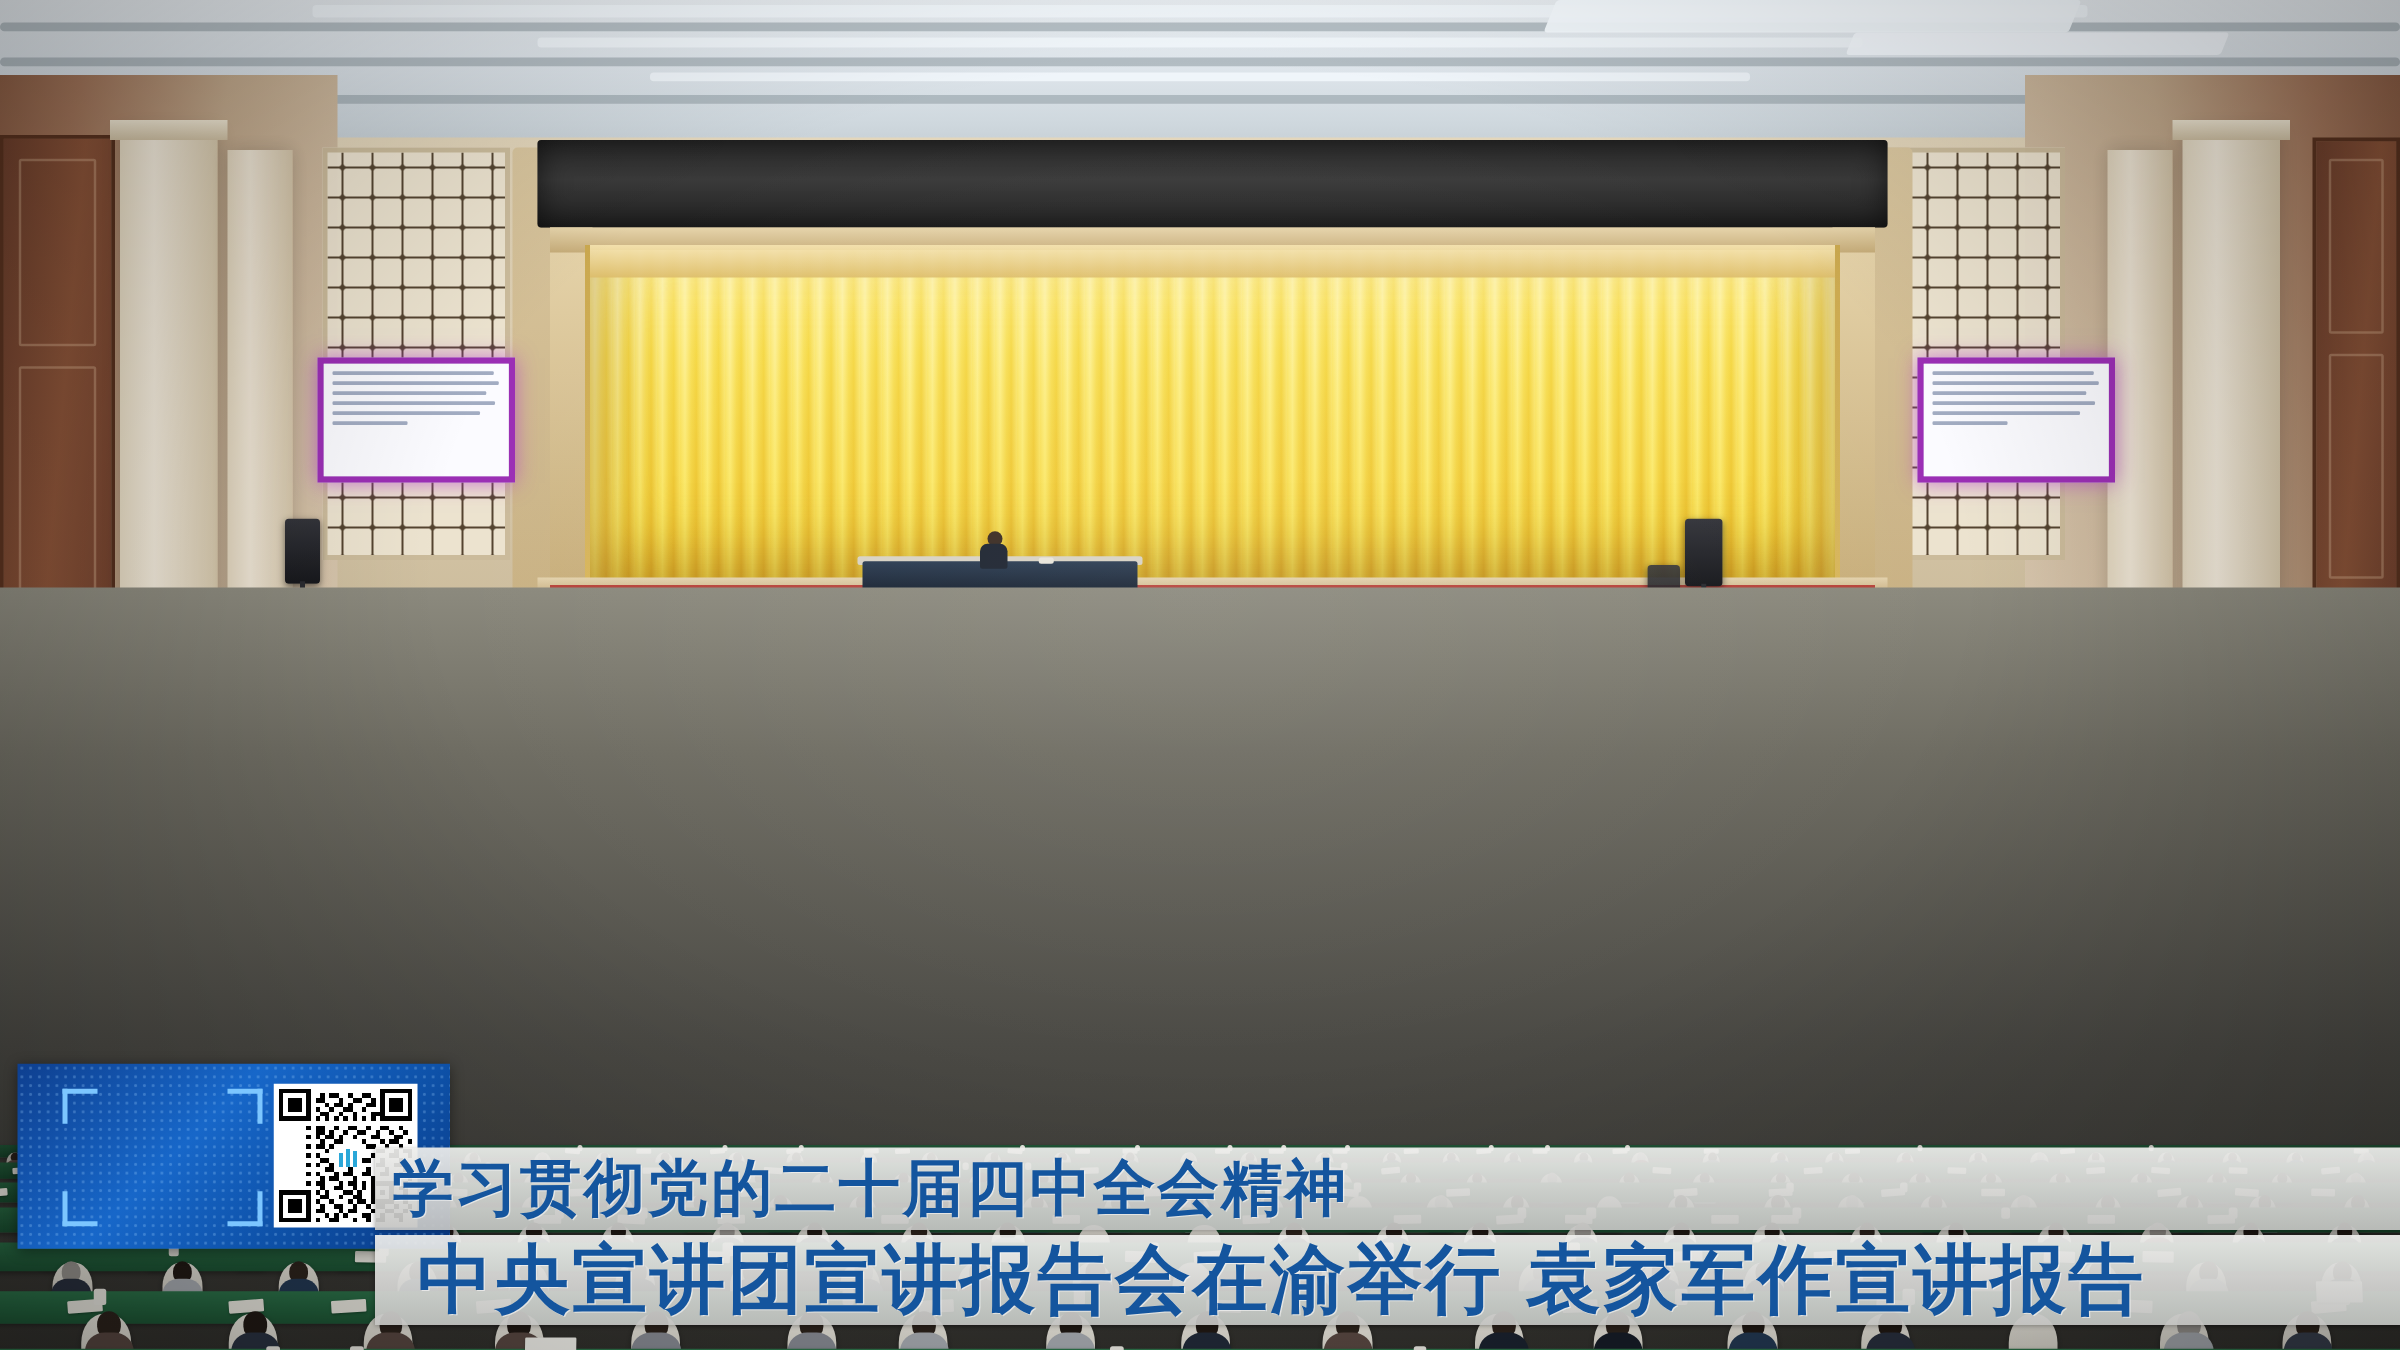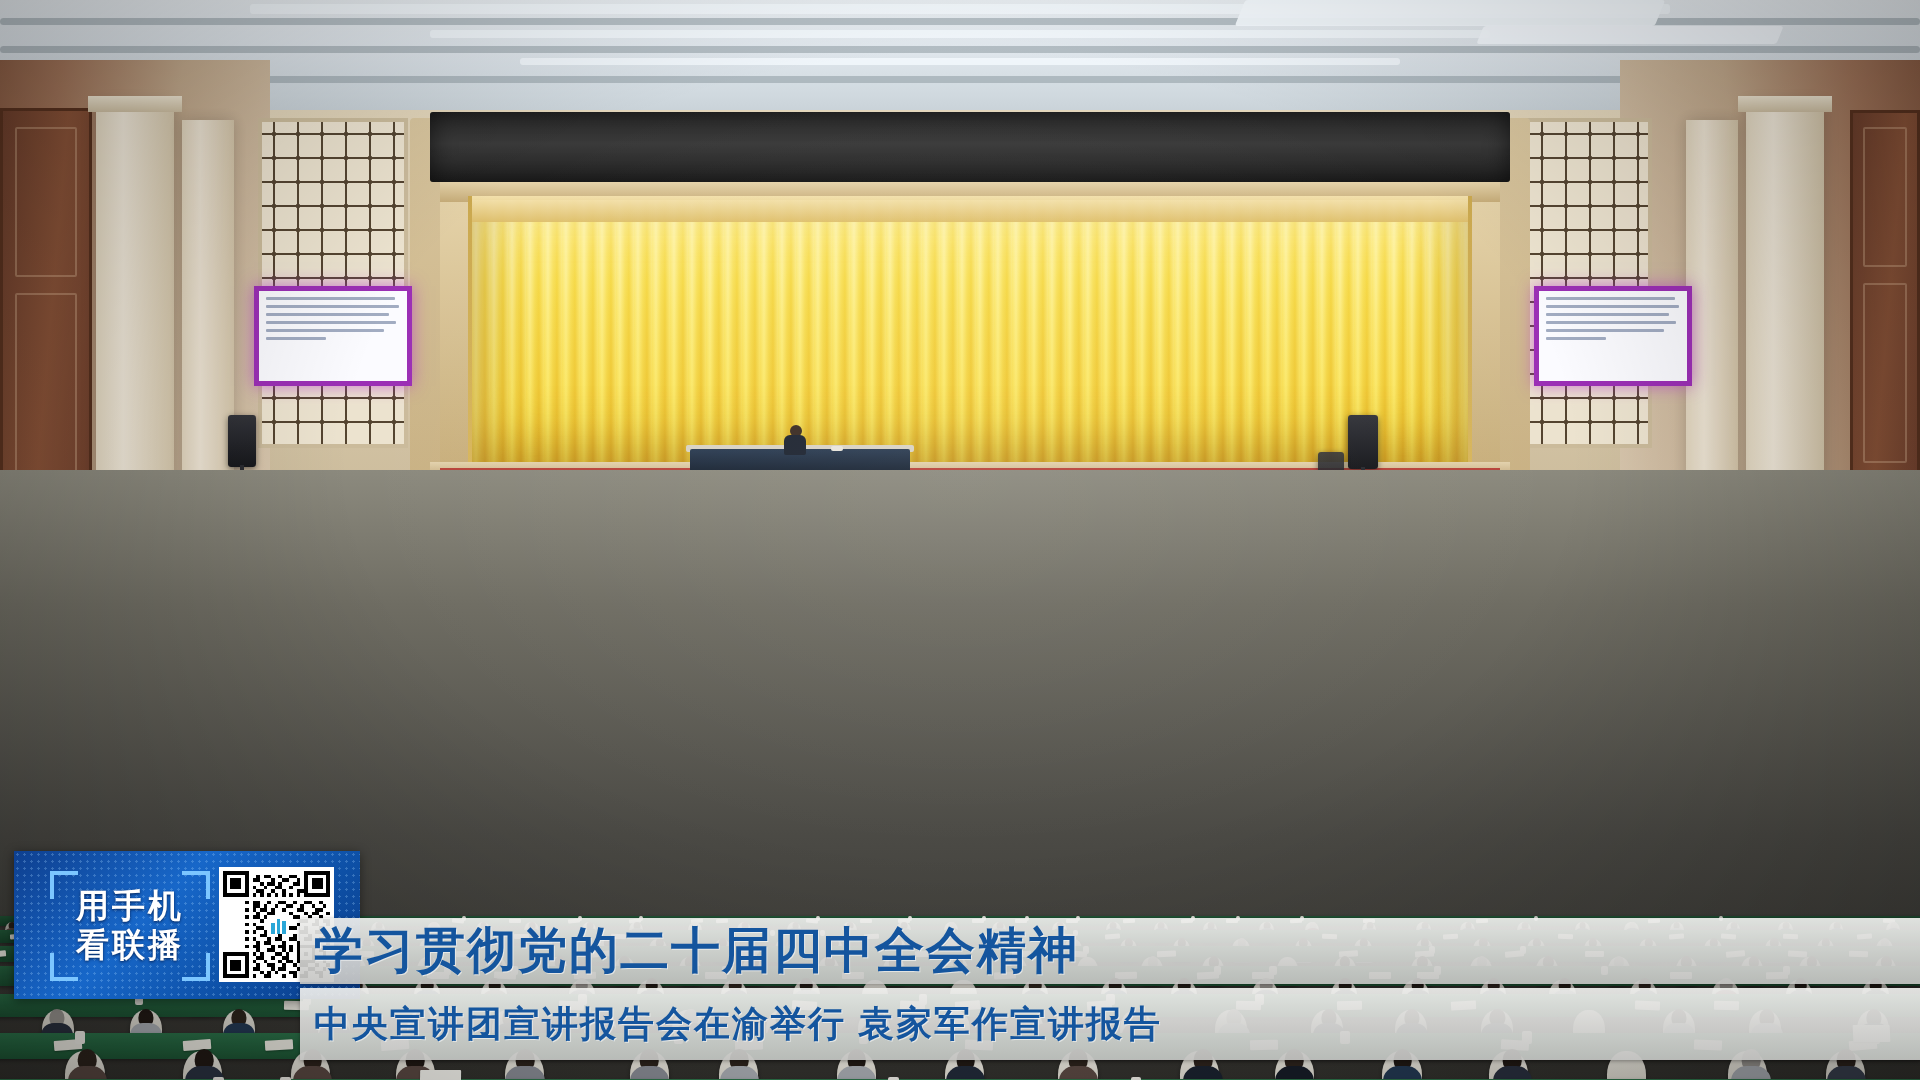--- a/index.html
+++ b/index.html
@@ -156,21 +156,21 @@
   .qr-img { width:100%; height:100%; }
 
   .headline { position:absolute; left:300px; bottom:20px; width:1620px; }
   .hl-line { position:relative; height:66px; display:flex; align-items:center;
     padding-left:14px;
     background:linear-gradient(180deg, rgba(238,238,236,.93) 0%, rgba(214,214,212,.93) 55%, rgba(196,196,194,.93) 100%);
     box-shadow:0 1px 4px rgba(0,0,0,.35); }
   .hl-line.second { margin-top:4px; height:72px; }
   .hl-text { font-size:49px; font-weight:bold; color:#14559e; letter-spacing:2px;
     white-space:nowrap; text-shadow:1px 1px 0 rgba(255,255,255,.55); }
-  .hl-line.second .hl-text { font-size:36px; }
+  .hl-line.second .hl-text { font-size:60px;margin-left:20px; }
 </style>
 </head>
 <body>
 
 <div id="frame">
 
   <div class="hall">
 
     <div class="ceiling">
       <div class="ceiling-slot" style="left:0;top:18px;width:1920px;"></div>
@@ -1177,24 +1177,20 @@
 
   <div class="lower">
 
     <div class="qr-panel">
       <div class="qr-dots"></div>
       <div class="bracket-box">
         <div class="bk tl"></div>
           <div class="bk tr"></div>
         <div class="bk bl"></div>
           <div class="bk br"></div>
-      </div>
-      <div class="qr-text">
-        <span>用手机</span>
-        <span>看联播</span>
       </div>
       <div class="qr-code">
         <svg class="qr-img" viewBox="0 0 29 29" shape-rendering="crispEdges">
           <rect width="29" height="29" fill="#fff"></rect>
           <g fill="#000">
 
             <rect x="0" y="0" width="7" height="1"></rect>
               <rect x="0" y="6" width="7" height="1"></rect>
             <rect x="0" y="0" width="1" height="7"></rect>
               <rect x="6" y="0" width="1" height="7"></rect>

